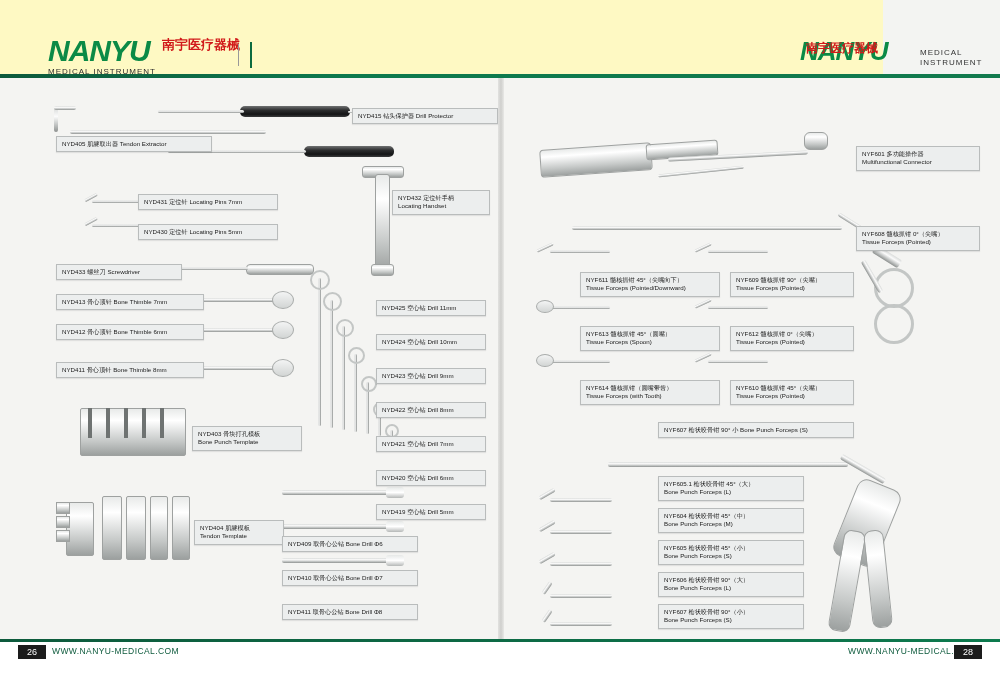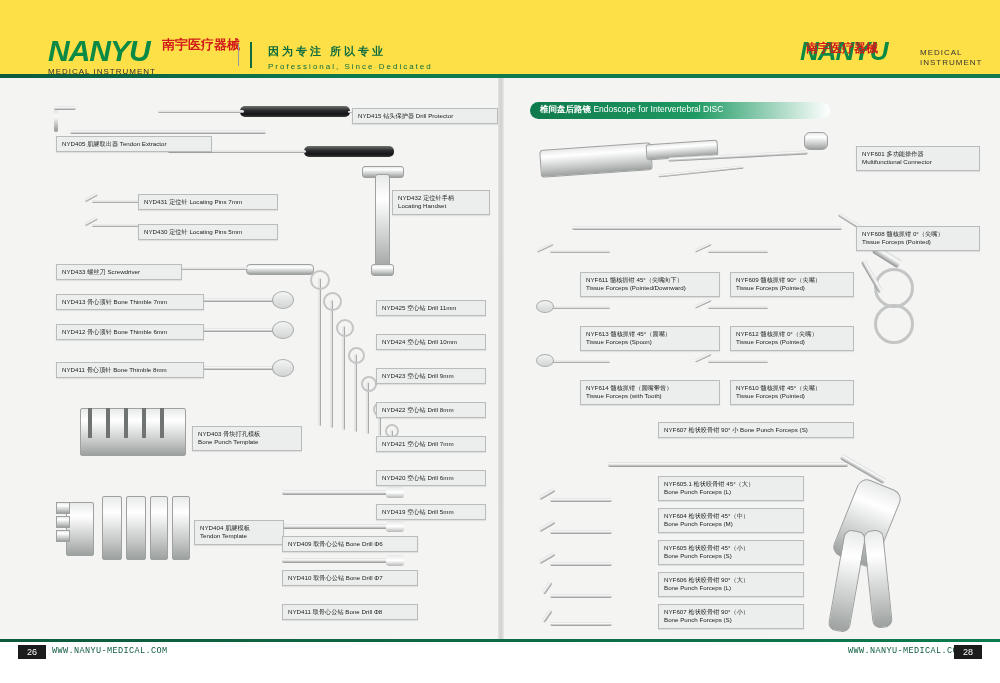--- a/index.html
+++ b/index.html
@@ -9,21 +9,21 @@
     font-family:"Liberation Sans", sans-serif;
     position:relative;
     overflow:hidden;
   }
   .page{
     position:absolute;left:0;top:0;width:1000px;height:683px;
     background:#f3f4f2;
   }
   
   .header{
-    position:absolute;left:0;top:0;width:1000px;height:78px;background:#fde047;
+    position:absolute;left:0;top:0;width:883px;height:78px;background:#fef9c3;
   }
   .header-rule{
     position:absolute;left:0;top:74px;width:1000px;height:4px;
     background:linear-gradient(to right,#0d5a3c 0%, #0d7a4e 35%, #127a4e 100%);
   }
   .logo{
     position:absolute;display:flex;align-items:flex-start;
   }
   .logo-left{left:48px;top:36px;}
   .logo-right{left:800px;top:36px;}
@@ -78,21 +78,21 @@
     position:absolute;left:0;top:0;width:1000px;height:3px;
     background:linear-gradient(to right,#0d5a3c,#0d7a4e);
   }
   .pagenum{
     position:absolute;top:6px;width:28px;height:14px;background:#1c1c1c;color:#fff;
     font-size:9px;text-align:center;line-height:14px;
   }
   .pagenum.left{left:18px;}
   .pagenum.right{left:954px;}
   .weburl{
-    position:absolute;top:7px;font-size:8.5px;color:#0d5a3c;letter-spacing:.4px;font-family:Liberation Mono, monospace;
+    position:absolute;top:7px;font-size:8.5px;color:#0d5a3c;letter-spacing:.4px;
   }
   .weburl.left{left:52px;}
   .weburl.right{left:848px;}
   
   .section-title{
     position:absolute;left:530px;top:28px;width:300px;height:17px;
     background:linear-gradient(to right,#0f7a4c,#1f9a63 55%,#ffffff 100%);
     border-radius:9px;
   }
   .section-title .txt{
@@ -139,24 +139,20 @@
   <div class="header">
     <div class="logo logo-left">
       <div>
         <div class="logo-word">NANYU</div>
         <div class="logo-sub">MEDICAL INSTRUMENT</div>
       </div>
       <div class="logo-cn">南宇医疗器械</div>
     </div>
     <div class="logo-divider"></div>
     <div class="slogan-bar"></div>
-    <div class="slogan">
-      <div class="cn">因为专注  所以专业</div>
-      <div class="en">Professional, Since Dedicated</div>
-    </div>
 
     <div class="logo logo-right">
       <div>
         <div class="logo-word">NANYU</div>
       </div>
     </div>
     <div class="logo-right-cn">南宇医疗器械</div>
     <div class="logo-right-en">
       <div>MEDICAL</div>
       <div>INSTRUMENT</div>
@@ -301,26 +297,20 @@
       <div class="label" style="left:264px;top:492px;width:136px;">
         <span class="l1"><span>NYD410</span> <span>取骨心公钻</span> <span>Bone Drill  Φ7</span></span>
       </div>
       <div class="label" style="left:264px;top:526px;width:136px;">
         <span class="l1"><span>NYD411</span> <span>取骨心公钻</span> <span>Bone Drill  Φ8</span></span>
       </div>
     </div>
 
     <div class="page-right">
 
-      <div class="section-title" style="left:22px;top:24px;">
-        <div class="txt">
-          <span class="cn">椎间盘后路镜</span>
-          <span>Endoscope for Intervertebral DISC</span>
-        </div>
-      </div>
 
       <div class="metal-block" style="left:32px;top:68px;width:110px;height:26px;border-radius:4px;transform:rotate(-4deg);"></div>
       <div class="metal-block" style="left:138px;top:64px;width:70px;height:14px;border-radius:3px;transform:rotate(-4deg);"></div>
       <div class="shaft" style="left:160px;top:76px;width:140px;height:4px;transform:rotate(-3deg);"></div>
       <div class="metal-block" style="left:296px;top:54px;width:22px;height:16px;border-radius:6px;"></div>
       <div class="shaft" style="left:150px;top:92px;width:86px;height:3px;transform:rotate(-6deg);"></div>
 
       <div class="shaft" style="left:64px;top:148px;width:270px;height:4px;"></div>
       <div class="shaft rot" style="left:326px;top:150px;width:60px;height:4px;transform:rotate(32deg);"></div>
       <div class="shaft rot" style="left:364px;top:174px;width:30px;height:9px;transform:rotate(32deg);"></div>

